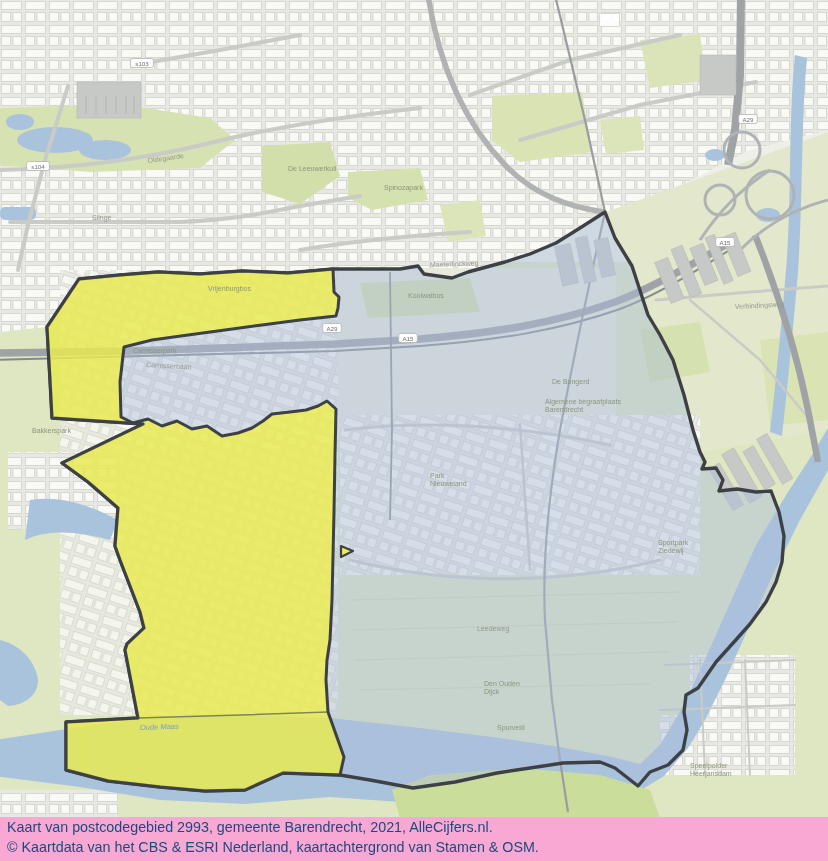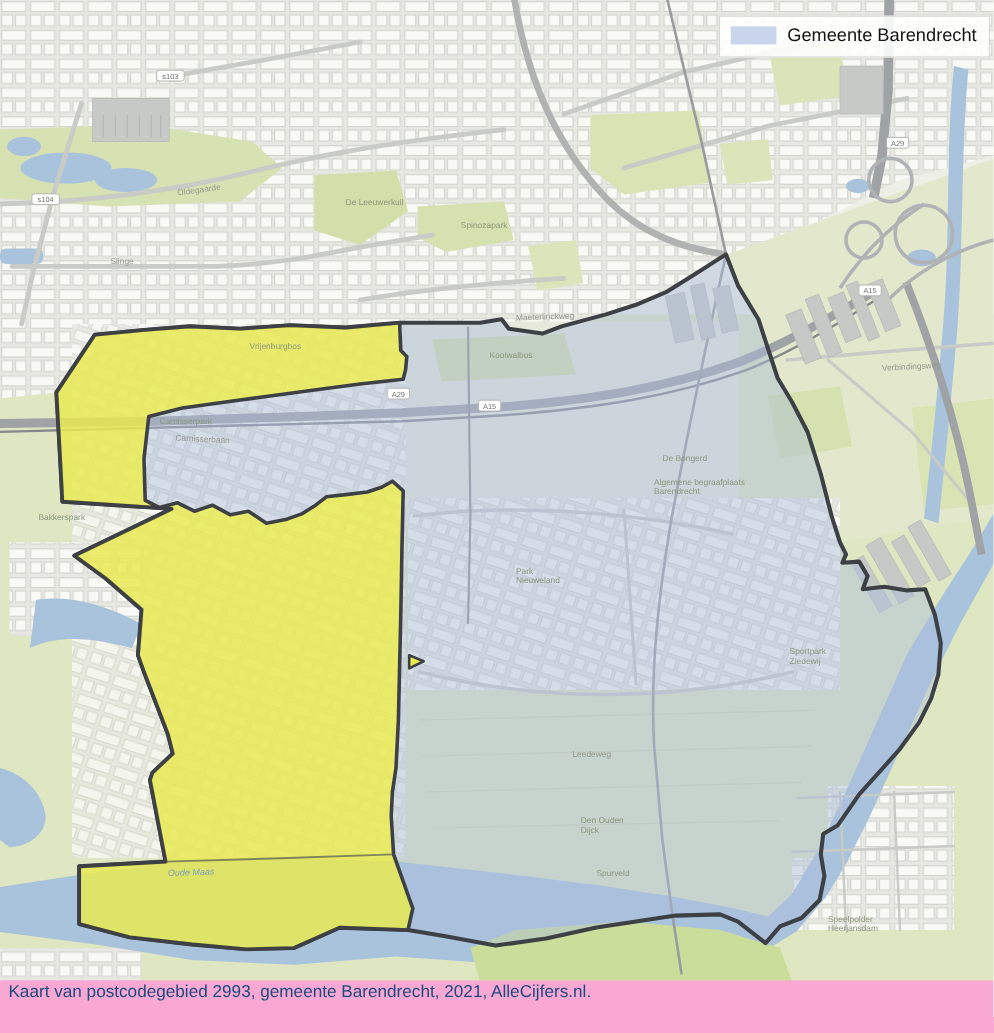--- a/index.html
+++ b/index.html
@@ -225,21 +225,18 @@
         </g>
         <g>
           <rect class="shield-box" x="26.6" y="161.5" width="22.8" height="9" rx="2"></rect>
           <text class="shield-txt" x="38" y="168.5">s104</text>
         </g>
       </g>
 </svg>
 </div>
 
 <div id="legend">
-  <div class="legend-row">
-    <span class="legend-swatch" style="background: rgb(201, 213, 234);"></span>
-    <span class="legend-label">Gemeente Barendrecht</span>
-  </div>
 </div>
 
 <div id="footer">
   <div class="footer-line">Kaart van postcodegebied 2993, gemeente Barendrecht, 2021, AlleCijfers.nl.</div>
+  <div class="footer-line">© Kaartdata van het CBS &amp; ESRI Nederland, kaartachtergrond van Stamen &amp; OSM.</div>
 </div>
 
 </body></html>

